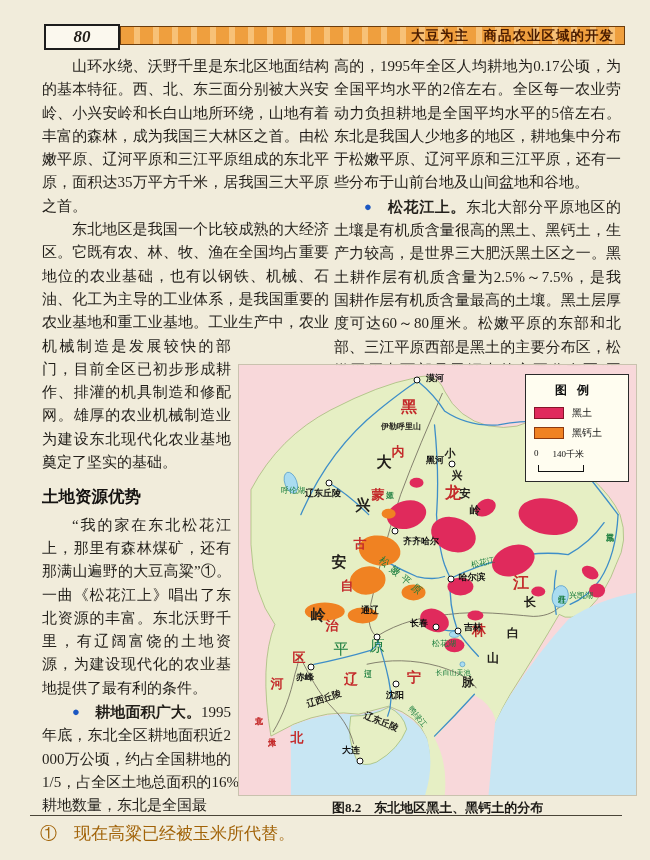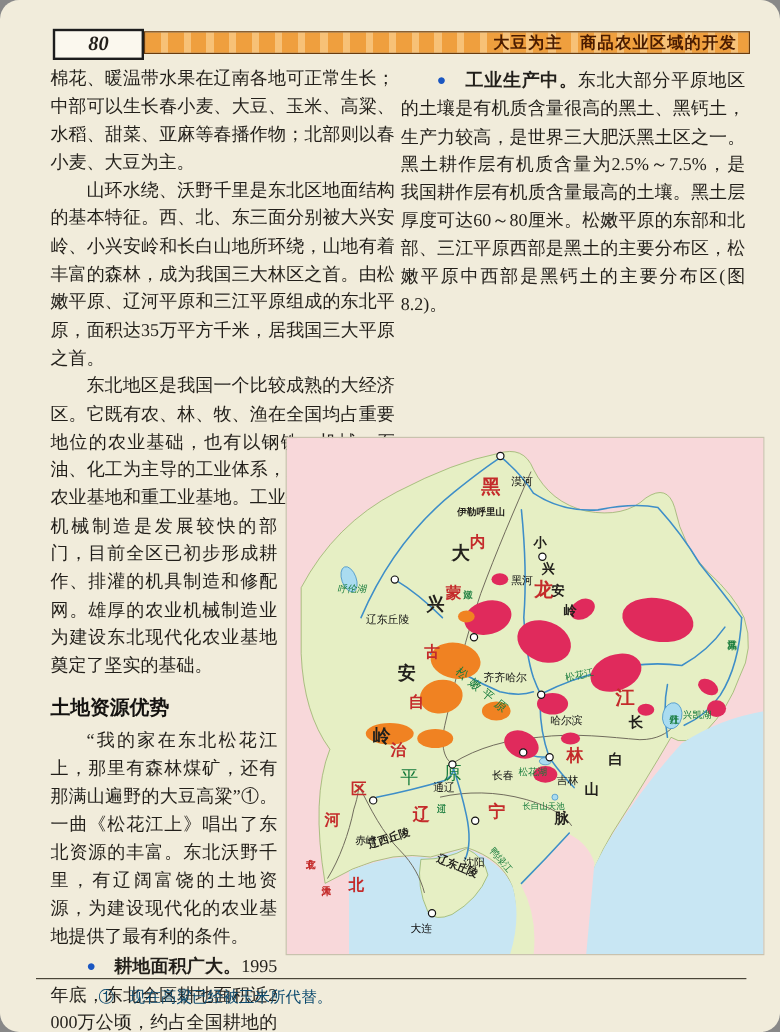--- a/index.html
+++ b/index.html
@@ -1,17 +1,17 @@
 <!DOCTYPE html>
 <html style="--black-soil: #e02a5c; --black-calcium-soil: #f08222; --label-province: #c42b2b; --label-mountain: #22201c; --label-water: #157a3a; --bullet-blue: #1b57c2; --map-outside: #f8d8da; --map-land: #e6efc4; --map-sea: #c8e6f3; --map-river: #3e8ec8;"><head>
 <meta charset="utf-8">
 <style>
   html,body{margin:0;padding:0;background:#888;}
   .page{position:relative;width:650px;height:860px;background:#f1ecdb;overflow:hidden;
-        font-family:"Liberation Serif","DejaVu Serif",serif;color:#221f1a;border-radius:16px;}
+        font-family:"Liberation Serif","DejaVu Serif",serif;color:#221f1a;}
   
   .pagenum{position:absolute;left:44px;top:24px;width:72px;height:22px;background:#fbf8ee;
            border:2px solid #1d1d1d;display:flex;align-items:center;justify-content:center;
            font-style:italic;font-weight:bold;font-size:17px;}
   .chapterbar{position:absolute;left:120px;top:26px;width:505px;height:19px;
               background:repeating-linear-gradient(90deg,#ef9f3e 0 13px,#f7c177 13px 19px);
               border:1px solid #6b3c0c;display:flex;align-items:center;justify-content:flex-end;
               padding-right:10px;box-sizing:border-box;}
   .chapterbar span{font-size:13.5px;font-weight:bold;color:#4a1c00;letter-spacing:1px;}
   
@@ -30,60 +30,60 @@
        border:1px solid #c9c2ae;box-sizing:border-box;overflow:hidden;}
   .map svg{position:absolute;left:0;top:0;}
   .map-overlay{position:absolute;left:0;top:0;width:100%;height:100%;}
   .map-label{position:absolute;white-space:nowrap;font-weight:bold;line-height:1;}
   .map-label.vert{writing-mode:vertical-rl;}
   .ml-province{color:var(--label-province,#c42b2b);}
   .ml-mountain{color:var(--label-mountain,#22201c);}
   .ml-water{color:var(--label-water,#157a3a);font-weight:normal;}
   .city-dot{position:absolute;width:5px;height:5px;border:1px solid #111;border-radius:50%;
             background:#fff;transform:translate(-50%,-50%);}
-  .city-label{position:absolute;font-size:9px;font-weight:normal;color:#111;white-space:nowrap;
-              transform:translate(-50%,-50%);line-height:1;margin-top:24px;}
+  .city-label{position:absolute;font-size:9px;font-weight:bold;color:#111;white-space:nowrap;
+              transform:translate(-50%,-50%);line-height:1;}
   .legend{position:absolute;right:7px;top:9px;width:104px;background:#fffdf0;
           border:1px solid #2a2a2a;padding:7px 8px 9px;box-sizing:border-box;}
   .legend-title{font-size:12px;font-weight:bold;text-align:center;letter-spacing:10px;
                 margin-bottom:7px;color:#111;}
   .legend-row{display:flex;align-items:center;margin:6px 0;}
   .swatch{width:28px;height:10px;border:1px solid rgba(60,0,0,.55);margin-right:8px;flex:none;}
   .legend-label{font-size:10px;color:#111;}
   .legend-scale{display:flex;align-items:flex-start;margin-top:8px;font-size:9px;color:#111;}
   .legend-scale .s0{margin-right:14px;}
   .scale-bracket{position:relative;width:44px;height:6px;border-bottom:1px solid #111;
                  border-left:1px solid #111;border-right:1px solid #111;margin:4px 6px 0 -26px;}
   
   .caption{position:absolute;left:238px;top:799px;width:399px;text-align:center;
            font-size:13px;font-weight:bold;color:#1c1a16;}
   .footrule{position:absolute;left:30px;top:815px;width:592px;height:1px;background:#4a4538;}
-  .footnote{position:absolute;left:40px;top:822px;font-size:13px;color:#0c4a6e;margin-left:42px;}
+  .footnote{position:absolute;left:40px;top:822px;font-size:17px;color:#a16207;}
 </style>
 </head>
 <body>
 
 <div class="page">
 
   <div class="pagenum">80</div>
   <div class="chapterbar">
     <span>大豆为主　商品农业区域的开发</span>
   </div>
 
   <div class="col left">
-    <p class="noindent">棉花、暖温带水果在辽南各地可正常生长；中部可以生长春小麦、大豆、玉米、高粱、水稻、甜菜、亚麻等春播作物；北部则以春小麦、大豆为主。</p>
     <p>山环水绕、沃野千里是东北区地面结构的基本特征。西、北、东三面分别被大兴安岭、小兴安岭和长白山地所环绕，山地有着丰富的森林，成为我国三大林区之首。由松嫩平原、辽河平原和三江平原组成的东北平原，面积达35万平方千米，居我国三大平原之首。</p>
     <p><span>东北地区是我国一个比较成熟的大经济区。它既有农、林、牧、渔在全国均占重要地位的农业基础，也有以钢铁、机械、石油、化工为主导的工业体系，是我国重要的农业基地和重工业基地。工业生产中，</span><span class="map-spacer"></span><span>农业机械制造是发展较快的部门，目前全区已初步形成耕作、排灌的机具制造和修配网。雄厚的农业机械制造业为建设东北现代化农业基地奠定了坚实的基础。</span></p>
     <h3>土地资源优势</h3>
     <p>“我的家在东北松花江上，那里有森林煤矿，还有那满山遍野的大豆高粱”①。一曲《松花江上》唱出了东北资源的丰富。东北沃野千里，有辽阔富饶的土地资源，为建设现代化的农业基地提供了最有利的条件。</p>
     <p><span class="bullet">●</span>　<span class="bold">耕地面积广大。</span><span>1995年底，东北全区耕地面积近2 000万公顷，约占全国耕地的1/5，占全区土地总面积的16%。按人口平均耕地数量，东北是全国最</span></p>
   </div>
 
   <div class="col right">
-    <p><span class="bullet">●</span>　<span class="bold">工业生产中。</span><span>东北大部分平原地区的土壤是有机质含量很高的黑土、黑钙土，生产力较高，是世界三大肥沃黑土区之一。黑土耕作层有机质含量为2.5%～7.5%，是我国耕作层有机质含量最高的土壤。黑土层厚度可达60～80厘米。松嫩平原的东部和北部、三江平原西部是黑土的主要分布区，松嫩平原中西部是黑钙土的主要分布区(图8.2)。</span></p>
+    <p class="noindent">高的，1995年全区人均耕地为0.17公顷，为全国平均水平的2倍左右。全区每一农业劳动力负担耕地是全国平均水平的5倍左右。东北是我国人少地多的地区，耕地集中分布于松嫩平原、辽河平原和三江平原，还有一些分布于山前台地及山间盆地和谷地。</p>
+    <p><span class="bullet">●</span>　<span class="bold">松花江上。</span><span>东北大部分平原地区的土壤是有机质含量很高的黑土、黑钙土，生产力较高，是世界三大肥沃黑土区之一。黑土耕作层有机质含量为2.5%～7.5%，是我国耕作层有机质含量最高的土壤。黑土层厚度可达60～80厘米。松嫩平原的东部和北部、三江平原西部是黑土的主要分布区，松嫩平原中西部是黑钙土的主要分布区(图8.2)。</span></p>
   </div>
 
   <figure class="map">
     <svg width="399" height="432" viewBox="0 0 400 433">
       <rect x="0" y="0" width="400" height="433" fill="var(--map-outside)"></rect>
 
       <path fill="var(--map-land)" stroke="#8fae62" stroke-width="0.6" d="M12,125 Q40,72 92,45 Q140,20 176,13 Q198,6 206,26 Q220,54 250,61 Q282,67 300,50 Q318,38 324,58 Q331,92 352,112 Q374,132 382,150 Q391,176 378,200 Q369,226 350,245 Q332,258 321,250 Q300,286 272,330 Q256,356 246,392 Q241,416 239,433 L180,433 Q196,400 188,374 Q180,352 150,342 L120,350 Q90,345 55,360 L32,372 Q20,300 36,260 Q14,230 12,180 Z"></path>
 
       <path fill="var(--map-sea)" d="M400,228 L400,433 L228,433 Q234,412 244,388 Q258,352 274,328 Q300,288 330,255 Q362,234 400,228 Z"></path>
       <path fill="var(--map-sea)" d="M52,362 Q90,346 120,351 L150,343 Q181,355 189,376 Q196,402 186,433 L52,433 Z"></path>
@@ -182,47 +182,66 @@
         <span class="map-label ml-mountain" style="left: 142px; top: 357px; font-size: 9px; transform: translate(-50%, -50%) rotate(22deg);">辽东丘陵</span>
         <span class="map-label ml-water" style="left: 163px; top: 212px; font-size: 10px; transform: translate(-50%, -50%) rotate(40deg); letter-spacing: 4px;">松嫩平原</span>
         <span class="map-label ml-water" style="left: 102px; top: 284px; font-size: 15px; transform: translate(-50%, -50%) rotate(0deg);">平</span>
         <span class="map-label ml-water" style="left: 138px; top: 281px; font-size: 15px; transform: translate(-50%, -50%) rotate(0deg);">原</span>
         <span class="map-label ml-water vert" style="left: 150px; top: 120px; font-size: 8px; transform: translate(-50%, -50%) rotate(0deg);">嫩江</span>
         <span class="map-label ml-water" style="left: 244px; top: 198px; font-size: 8px; transform: translate(-50%, -50%) rotate(-12deg);">松花江</span>
         <span class="map-label ml-water vert" style="left: 322px; top: 224px; font-size: 8px; transform: translate(-50%, -50%) rotate(0deg);">牡丹江</span>
         <span class="map-label ml-water vert" style="left: 370px; top: 162px; font-size: 8px; transform: translate(-50%, -50%) rotate(0deg);">乌苏里江</span>
         <span class="map-label ml-water vert" style="left: 128px; top: 298px; font-size: 8px; transform: translate(-50%, -50%) rotate(0deg);">辽河</span>
         <span class="map-label ml-water" style="left: 178px; top: 352px; font-size: 8px; transform: translate(-50%, -50%) rotate(50deg);">鸭绿江</span>
-        <span class="map-label ml-water" style="left: 54px; top: 126px; font-size: 8px; transform: translate(-50%, -50%) rotate(0deg); font-style: italic;">呼伦湖</span>
+        <span class="map-label ml-water" style="left: 54px; top: 126px; font-size: 8px; transform: translate(-50%, -50%) rotate(0deg);">呼伦湖</span>
         <span class="map-label ml-water" style="left: 342px; top: 231px; font-size: 8px; transform: translate(-50%, -50%) rotate(0deg);">兴凯湖</span>
         <span class="map-label ml-water" style="left: 205px; top: 279px; font-size: 8px; transform: translate(-50%, -50%) rotate(0deg);">松花湖</span>
         <span class="map-label ml-water" style="left: 214px; top: 308px; font-size: 7px; transform: translate(-50%, -50%) rotate(0deg);">长白山天池</span>
         <span class="city-dot" style="left: 178px; top: 15px;"></span>
         <span class="city-label" style="left: 196px; top: 13px;">漠河</span>
         <span class="city-dot" style="left: 213px; top: 99px;"></span>
         <span class="city-label" style="left: 196px; top: 95px;">黑河</span>
         <span class="city-dot" style="left: 90px; top: 118px;"></span>
         <span class="city-label" style="left: 84px; top: 128px;">辽东丘陵</span>
         <span class="city-dot" style="left: 156px; top: 166px;"></span>
         <span class="city-label" style="left: 182px; top: 176px;">齐齐哈尔</span>
         <span class="city-dot" style="left: 212px; top: 214px;"></span>
         <span class="city-label" style="left: 233px; top: 212px;">哈尔滨</span>
         <span class="city-dot" style="left: 197px; top: 262px;"></span>
         <span class="city-label" style="left: 180px; top: 258px;">长春</span>
         <span class="city-dot" style="left: 219px; top: 266px;"></span>
         <span class="city-label" style="left: 234px; top: 262px;">吉林</span>
         <span class="city-dot" style="left: 138px; top: 272px;"></span>
-        <span class="city-label" style="left: 131px; top: 268px;">通辽</span>
+        <span class="city-label" style="left: 131px; top: 245px;">通辽</span>
         <span class="city-dot" style="left: 72px; top: 302px;"></span>
         <span class="city-label" style="left: 66px; top: 312px;">赤峰</span>
         <span class="city-dot" style="left: 157px; top: 319px;"></span>
         <span class="city-label" style="left: 156px; top: 330px;">沈阳</span>
         <span class="city-dot" style="left: 121px; top: 396px;"></span>
         <span class="city-label" style="left: 112px; top: 385px;">大连</span>
       </div>
 
+    <div class="legend">
+      <div class="legend-title">图例</div>
+      <div id="legend-items">
+          <div class="legend-row">
+            <span class="swatch" style="background: rgb(224, 42, 92);"></span>
+            <span class="legend-label">黑土</span>
+          </div>
+          <div class="legend-row">
+            <span class="swatch" style="background: rgb(240, 130, 34);"></span>
+            <span class="legend-label">黑钙土</span>
+          </div>
+        </div>
+      <div class="legend-scale">
+        <span class="s0">0</span>
+        <span>140千米</span>
+      </div>
+      <div class="scale-bracket" style="margin-left:4px;"></div>
+    </div>
   </figure>
 
+  <div class="caption">图8.2　东北地区黑土、黑钙土的分布</div>
 
   <div class="footrule"></div>
   <div class="footnote">①　现在高粱已经被玉米所代替。</div>
 
 </div>
 
 </body></html>

